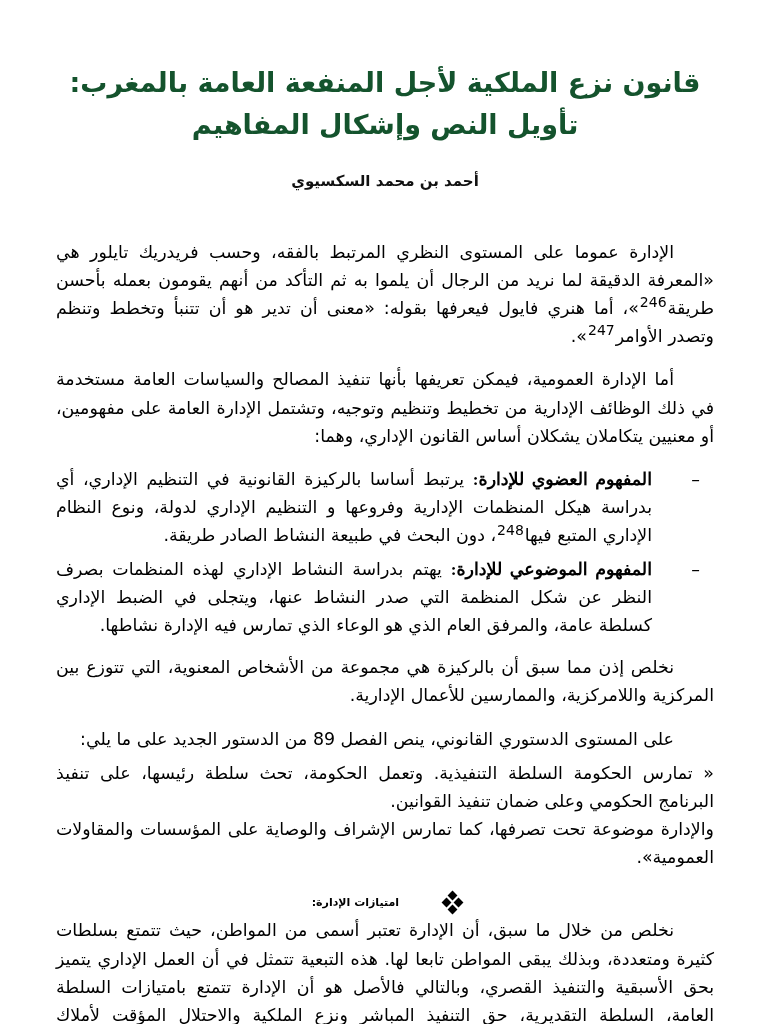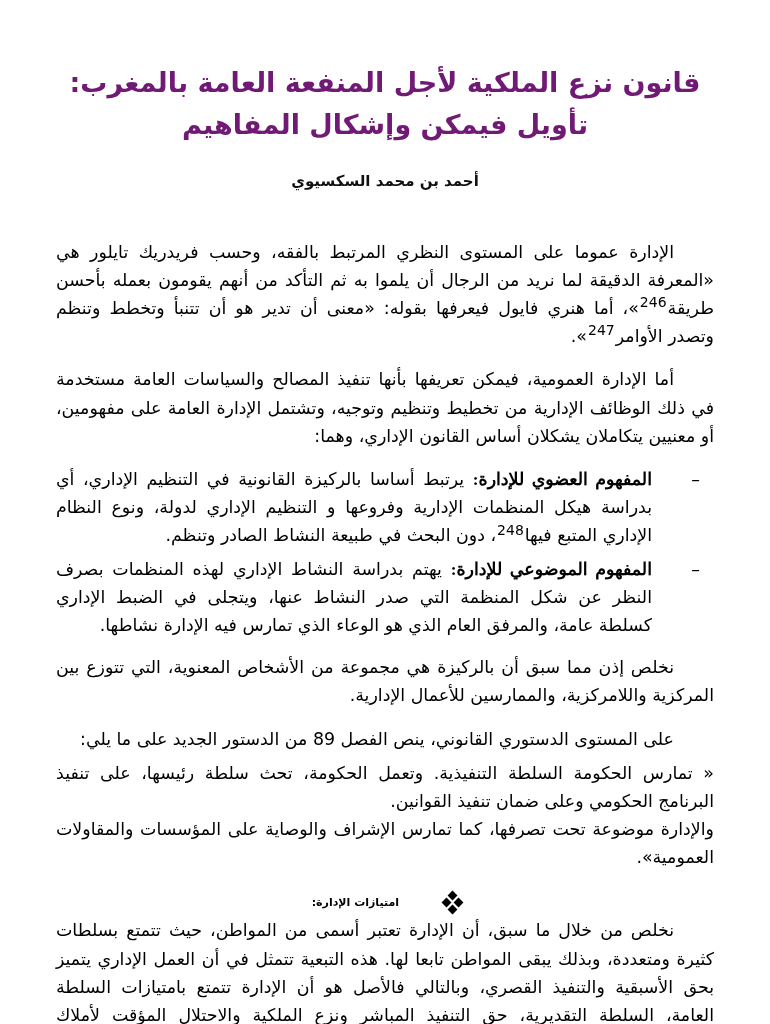--- a/index.html
+++ b/index.html
@@ -27,21 +27,21 @@
   
   .title-block {
     padding-top: 62px;
     text-align: center;
   }
   .doc-title-line {
     font-weight: bold;
     font-size: 27px;
     line-height: 1.55;
     letter-spacing: 0;
-    color: #701a75;
+    color: #14532d;
   }
   .author {
     margin-top: 26px;
     font-weight: bold;
     font-size: 15px;
     letter-spacing: 1px;
     color: #111;
   }
 
   
@@ -134,33 +134,33 @@
     margin: 0;
   }
 </style>
 </head>
 <body>
 
 <div class="page">
 
   <div class="title-block">
     <div class="doc-title-line">قانون نزع الملكية لأجل المنفعة العامة بالمغرب:</div>
-    <div class="doc-title-line">تأويل فيمكن وإشكال المفاهيم</div>
+    <div class="doc-title-line">تأويل النص وإشكال المفاهيم</div>
     <div class="author">أحمد بن محمد السكسيوي</div>
   </div>
 
   <div class="body-area">
 
     <p class="para"><span>الإدارة عموما على المستوى النظري المرتبط بالفقه، وحسب فريدريك تايلور هي «المعرفة الدقيقة لما نريد من الرجال أن يلموا به ثم التأكد من أنهم يقومون بعمله بأحسن طريقة</span><sup class="fn">246</sup><span>»، أما هنري فايول فيعرفها بقوله: «معنى أن تدير هو أن تتنبأ وتخطط وتنظم وتصدر الأوامر</span><sup class="fn">247</sup><span>».</span></p>
 
     <p class="para">أما الإدارة العمومية، فيمكن تعريفها بأنها تنفيذ المصالح والسياسات العامة مستخدمة في ذلك الوظائف الإدارية من تخطيط وتنظيم وتوجيه، وتشتمل الإدارة العامة على مفهومين، أو معنيين يتكاملان يشكلان أساس القانون الإداري، وهما:</p>
 
     <div class="dash-list">
       <div class="dash-item">
-        <span class="dash-marker">–</span><span class="lead">المفهوم العضوي للإدارة:</span><span> يرتبط أساسا بالركيزة القانونية في التنظيم الإداري، أي بدراسة هيكل المنظمات الإدارية وفروعها و التنظيم الإداري لدولة، ونوع النظام الإداري المتبع فيها</span><sup class="fn">248</sup><span>، دون البحث في طبيعة النشاط الصادر وتنظم.</span>
+        <span class="dash-marker">–</span><span class="lead">المفهوم العضوي للإدارة:</span><span> يرتبط أساسا بالركيزة القانونية في التنظيم الإداري، أي بدراسة هيكل المنظمات الإدارية وفروعها و التنظيم الإداري لدولة، ونوع النظام الإداري المتبع فيها</span><sup class="fn">248</sup><span>، دون البحث في طبيعة النشاط الصادر طريقة.</span>
       </div>
       <div class="dash-item">
         <span class="dash-marker">–</span><span class="lead">المفهوم الموضوعي للإدارة:</span><span> يهتم بدراسة النشاط الإداري لهذه المنظمات بصرف النظر عن شكل المنظمة التي صدر النشاط عنها، ويتجلى في الضبط الإداري كسلطة عامة، والمرفق العام الذي هو الوعاء الذي تمارس فيه الإدارة نشاطها.</span>
       </div>
     </div>
 
     <p class="para">نخلص إذن مما سبق أن بالركيزة هي مجموعة من الأشخاص المعنوية، التي تتوزع بين المركزية واللامركزية، والممارسين للأعمال الإدارية.</p>
 
     <p class="para tight">على المستوى الدستوري القانوني، ينص الفصل 89 من الدستور الجديد على ما يلي:</p>
 

